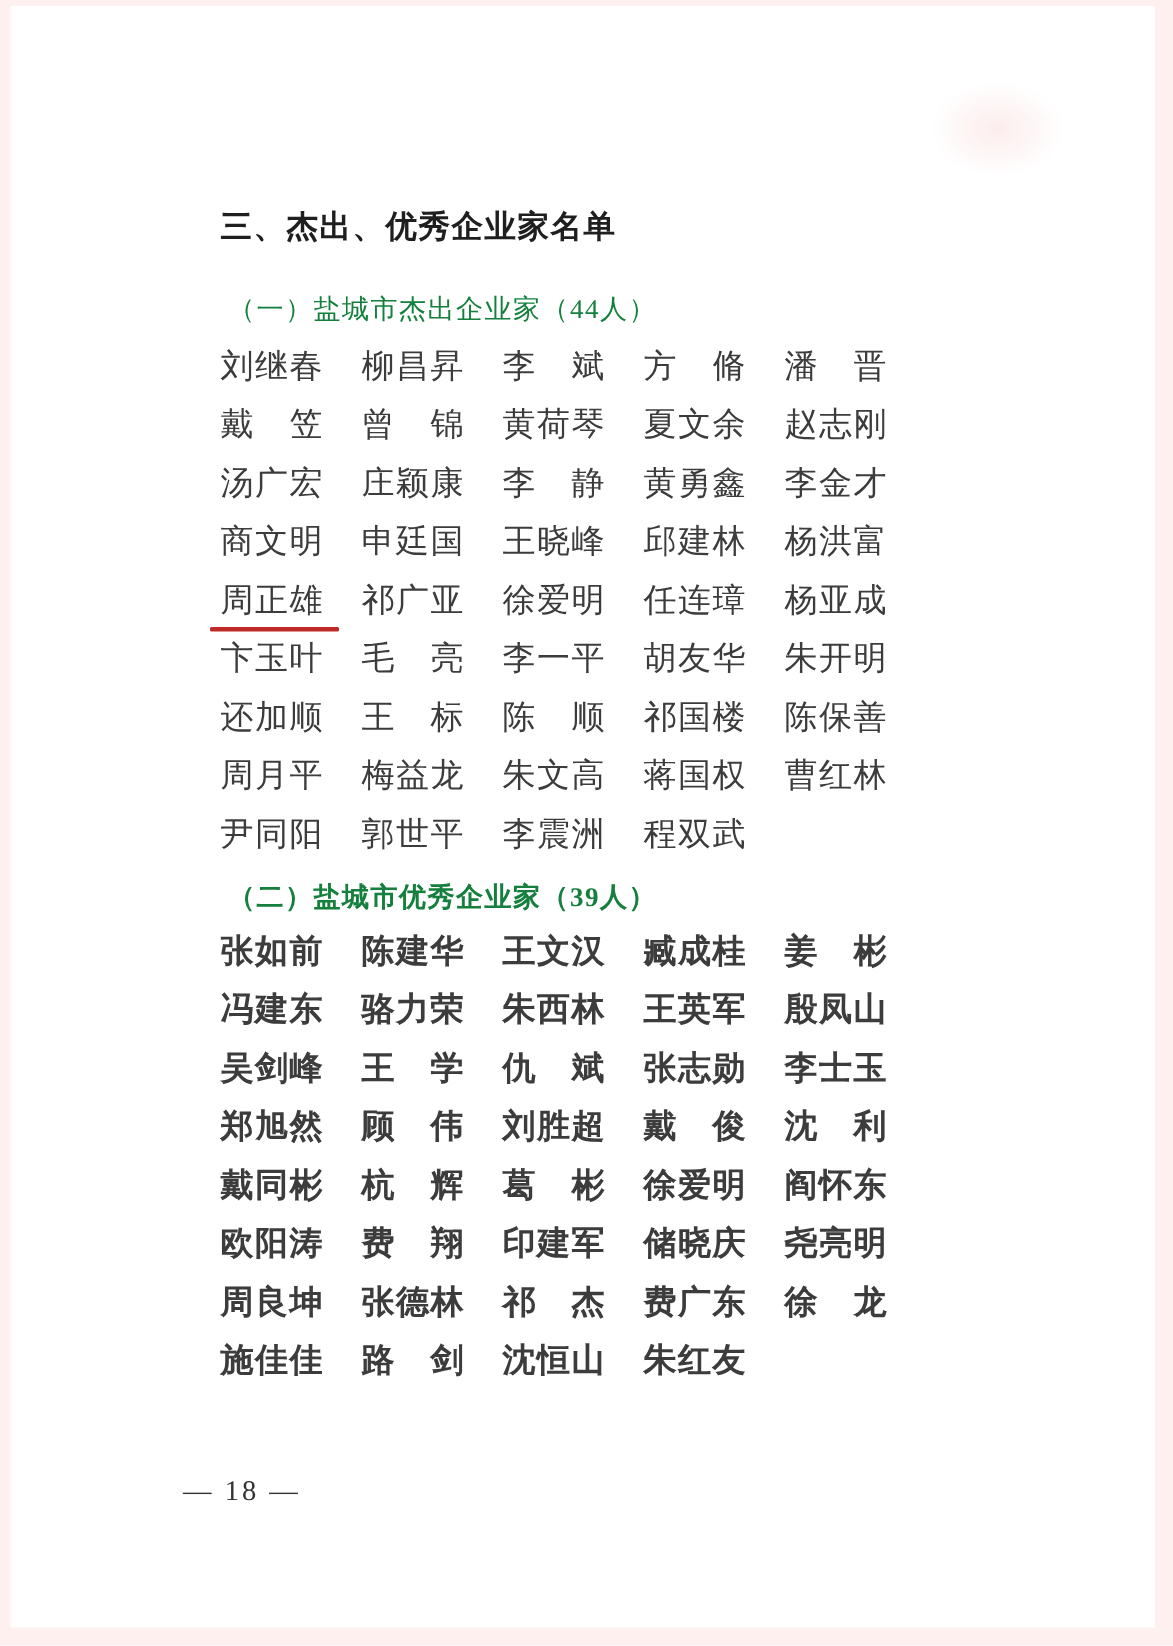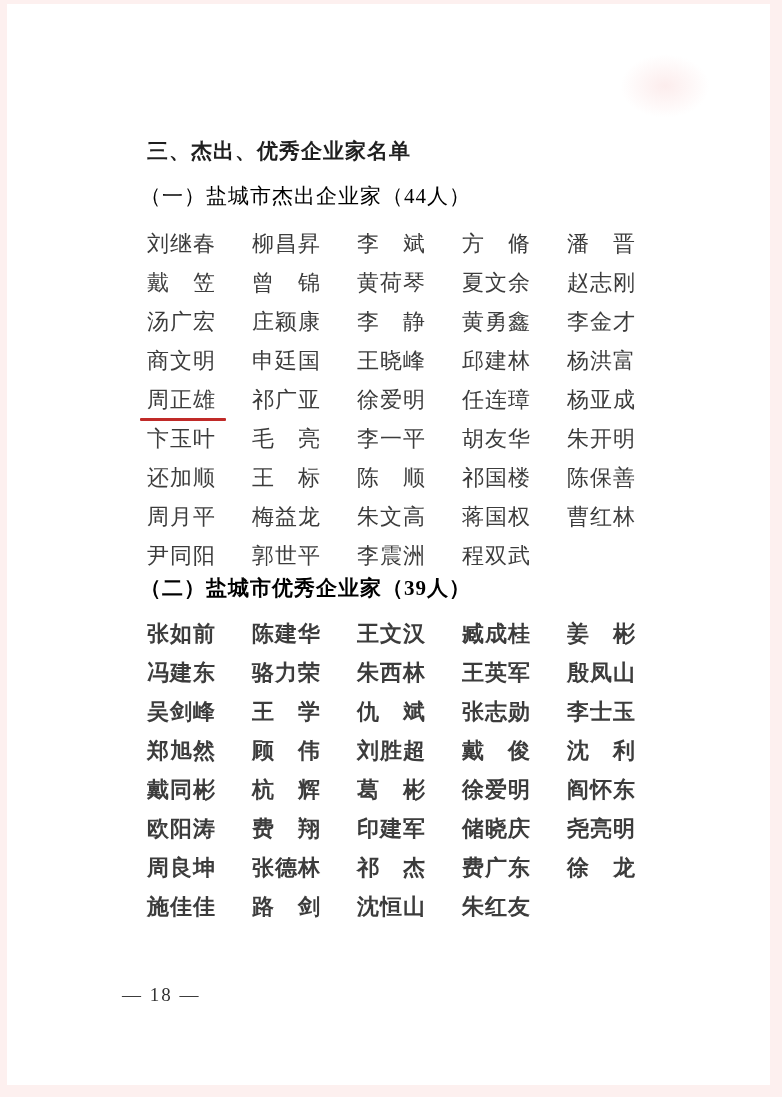--- a/index.html
+++ b/index.html
@@ -19,30 +19,30 @@
     pointer-events:none;
   }
   .content{position:absolute;left:133px;top:133px;width:520px;}
   .doc-title{
     position:absolute;left:7px;top:0;margin:0;
     font-family:"Liberation Sans",sans-serif;
     font-size:21px;font-weight:bold;color:var(--title-text,#1f1f1f);
     letter-spacing:1px;white-space:nowrap;
   }
   .sec-heading{
-    position:absolute;left:0;margin:0;
-    font-size:21px;font-weight:normal;color:#000000;
+    position:absolute;left:0;margin:12px;
+    font-size:18px;font-weight:normal;color:#15803d;
     letter-spacing:1px;white-space:nowrap;
   }
   .sec1-heading{top:45px;}
   .sec2-heading{top:437px;font-weight:bold;}
   .name-grid{
     position:absolute;left:7px;
     display:grid;grid-template-columns:repeat(5,74px);
-    column-gap:31px;grid-auto-rows:39px;align-items:center;
+    column-gap:20px;grid-auto-rows:39px;align-items:center;
   }
   .grid1{top:87px;}
   .grid2{top:477px;font-weight:bold;}
   .name{
     font-size:22px;color:var(--text,#3c3c3c);
     letter-spacing:1px;white-space:pre;position:relative;
   }
   .hl::after{
     content:'';position:absolute;left:-7px;right:-5px;bottom:-6px;height:3px;
     background:var(--highlight-underline,#c02a28);border-radius:1px;

